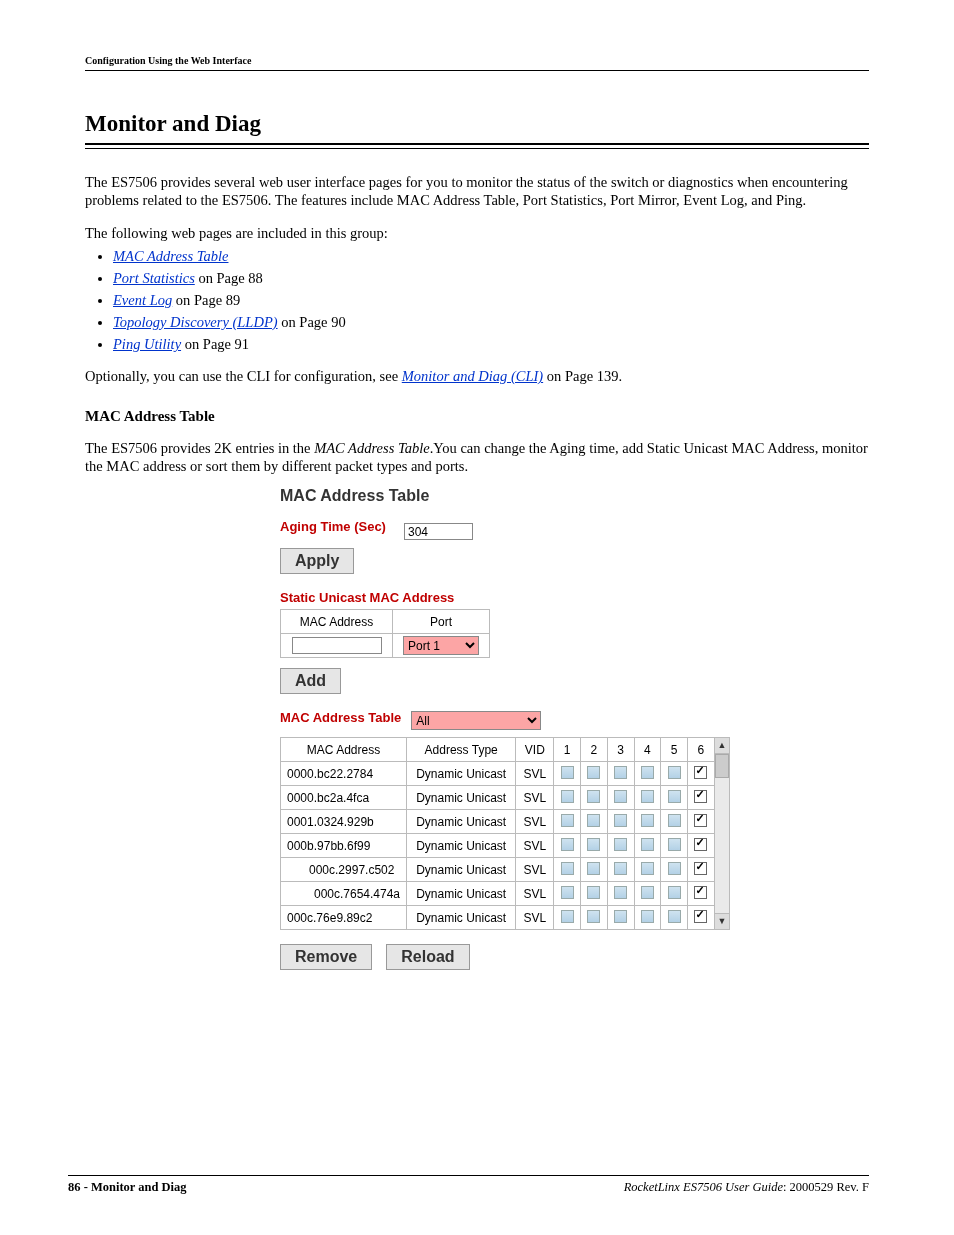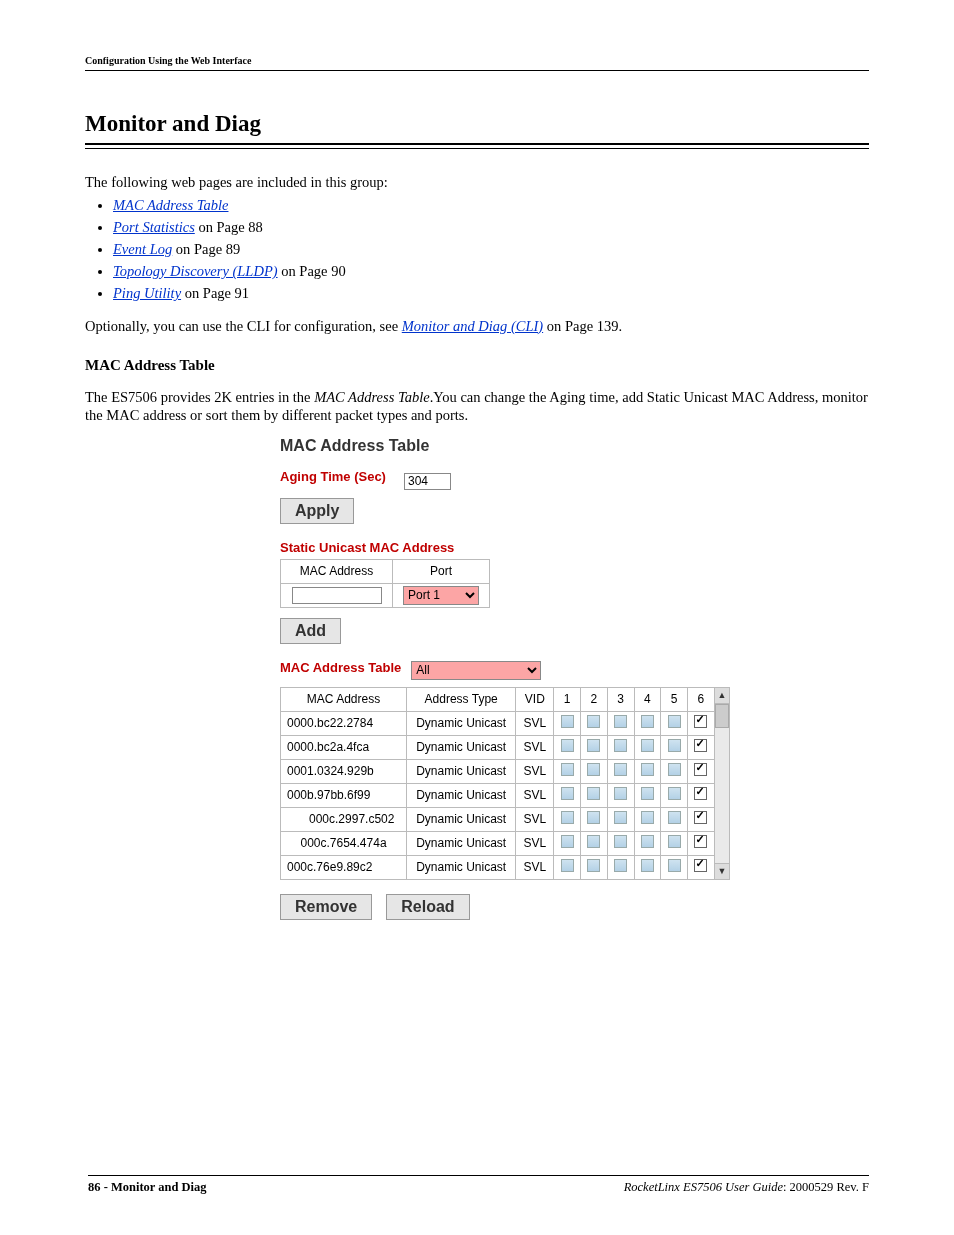--- a/index.html
+++ b/index.html
@@ -189,41 +189,42 @@
     height:22px;
     margin:0;
     background:#ccc;
     border:1px solid #aaa;
   }
   .button-row{ display:flex; gap:14px; margin-top:14px;}
 
   .footer {
     position: absolute;
     bottom: 40px;
-    left: 88px;
+    left: 68px;
     right: 85px;
     border-top: 1px solid #000;
     padding-top: 4px;
     display: flex;
     justify-content: space-between;
     font-size: 12.5px;
   }
   .footer-left { font-weight: bold; }
   .footer-right .doctitle { font-style: italic; }
 </style>
 </head>
 <body>
 
 <div class="page">
   <div class="running-header">Configuration Using the Web Interface</div>
   <div class="header-rule"></div>
 
   <div class="section-title">Monitor and Diag</div>
   <div class="section-rule"></div>
 
+  <p class="para">The ES7506 provides several web user interface pages for you to monitor the status of the switch or diagnostics when encountering problems related to the ES7506. The features include MAC Address Table, Port Statistics, Port Mirror, Event Log, and Ping.</p>
   <p class="para" style="margin-bottom:4px;">The following web pages are included in this group:</p>
 
   <ul class="link-list">
     <li><a class="xref">MAC Address Table</a><span></span></li>
     <li><a class="xref">Port Statistics</a><span> on Page 88</span></li>
     <li><a class="xref">Event Log</a><span> on Page 89</span></li>
     <li><a class="xref">Topology Discovery (LLDP)</a><span> on Page 90</span></li>
     <li><a class="xref">Ping Utility</a><span> on Page 91</span></li>
   </ul>
 
@@ -236,21 +237,21 @@
   <p class="para">
     <span>The ES7506 provides 2K entries in the </span><span class="italic">MAC Address Table</span><span>.You can change the Aging time, add Static Unicast MAC Address, monitor the MAC address or sort them by different packet types and ports.</span>
   </p>
 
   <div class="ui-panel">
     <div class="ui-heading">MAC Address Table</div>
 
     <div class="block">
       <div class="aging-row">
         <span class="ui-red-label">Aging Time (Sec)</span>
-        <input class="ui-input" style="width: 47px;" value="304">
+        <input class="ui-input" style="width: 69px;" value="304">
       </div>
       <button class="ui-button">Apply</button>
     </div>
 
     <div class="block">
       <div class="ui-red-label" style="display:block;margin-bottom:4px;">Static Unicast MAC Address</div>
       <table class="static-table">
         <tbody>
             <tr>
           <th style="width:95px;">MAC Address</th>
@@ -338,21 +339,21 @@
                 <td class="mac-col-type">Dynamic Unicast</td>
                 <td class="mac-col-vid">SVL</td>
                 <td class="mac-col-port"><span class="chk-empty"></span></td>
                 <td class="mac-col-port"><span class="chk-empty"></span></td>
                 <td class="mac-col-port"><span class="chk-empty"></span></td>
                 <td class="mac-col-port"><span class="chk-empty"></span></td>
                 <td class="mac-col-port"><span class="chk-empty"></span></td>
                 <td class="mac-col-port"><span class="chk-checked"></span></td>
               </tr>
               <tr>
-                <td class="mac-col-addr" style="text-align:center;">000c.7654.474a</td>
+                <td class="mac-col-addr" style="text-align:right;">000c.7654.474a</td>
                 <td class="mac-col-type">Dynamic Unicast</td>
                 <td class="mac-col-vid">SVL</td>
                 <td class="mac-col-port"><span class="chk-empty"></span></td>
                 <td class="mac-col-port"><span class="chk-empty"></span></td>
                 <td class="mac-col-port"><span class="chk-empty"></span></td>
                 <td class="mac-col-port"><span class="chk-empty"></span></td>
                 <td class="mac-col-port"><span class="chk-empty"></span></td>
                 <td class="mac-col-port"><span class="chk-checked"></span></td>
               </tr>
               <tr>

